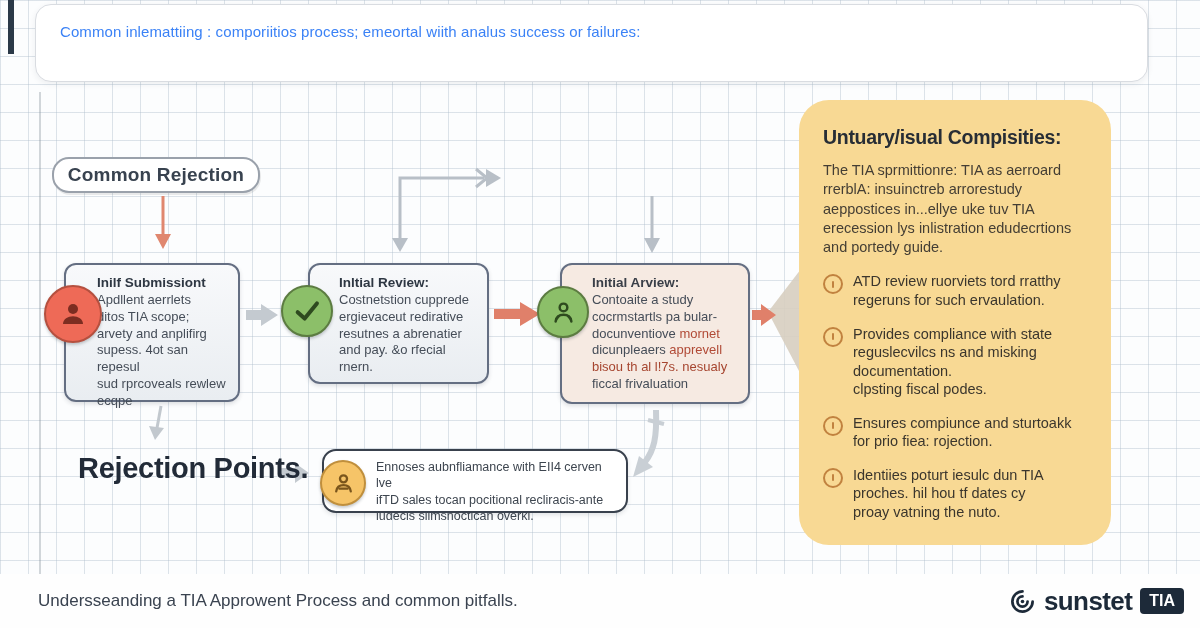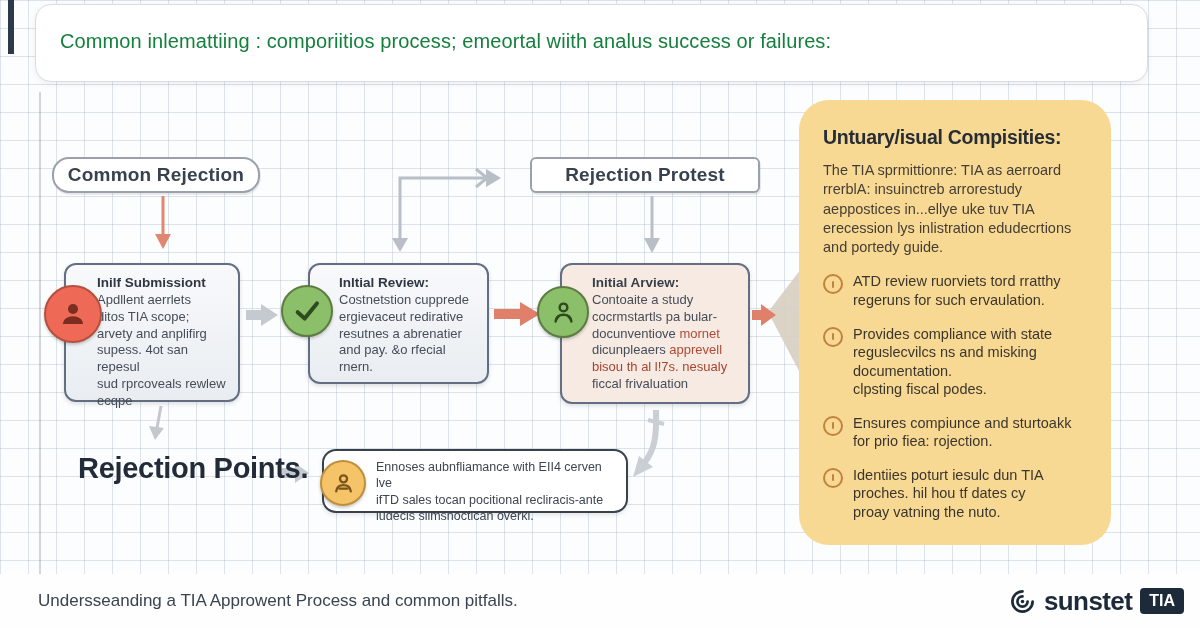--- a/index.html
+++ b/index.html
@@ -15,21 +15,21 @@
   .abs{position:absolute;}
   
   #corner-strip{left:8px;top:0;width:6px;height:54px;background:#2b3948;z-index:3;}
   #margin-line{left:39px;top:92px;width:2px;height:482px;background:rgba(130,140,152,.35);z-index:1;}
   #header-card{
     left:35px;top:4px;width:1113px;height:78px;background:#ffffff;
     border:1px solid #d9dce1;border-radius:16px;box-shadow:0 2px 6px rgba(30,40,60,.07);
     padding:11px 24px;box-sizing:border-box;z-index:2;
   }
   #page-title{font-size:29px;font-weight:800;color:#24303f;letter-spacing:-.4px;line-height:1.1;}
-  #page-subtitle{font-size:20px;color:#15803d;margin-top:14px;letter-spacing:.1px;}
+  #page-subtitle{font-size:15px;color:#3b82f6;margin-top:7px;letter-spacing:.1px;}
   
   .label-box{
     background:#ffffff;border:2px solid #9aa1ab;border-radius:6px;z-index:2;
     display:flex;align-items:center;justify-content:center;
     font-size:19px;font-weight:800;color:#38424f;box-shadow:1px 2px 0 rgba(0,0,0,.08);
     box-sizing:border-box;letter-spacing:.2px;
   }
   #label-left{left:52px;top:157px;width:208px;height:36px;border-radius:17px;}
   #label-mid{left:530px;top:157px;width:230px;height:36px;}
   
@@ -132,21 +132,20 @@
       <polygon points="633,477 639,456 653,467" fill="#c9cfd5"></polygon>
       <line x1="648" y1="420" x2="664" y2="424" stroke="#c9cfd5" stroke-width="4"></line>
     </g>
   </svg>
 
   <div class="abs" id="header-card">
     <div id="page-subtitle">Common inlemattiing : comporiitios process; emeortal wiith analus success or failures:</div>
   </div>
 
   <div class="abs label-box" id="label-left">Common Rejection</div>
-  <div class="abs label-box" id="label-mid">Rejection Protest</div>
 
   <div class="abs flow-box" id="flow-box-1">
     <div class="bx-title">Inilf Submissiont</div>
     <div class="bx-body">Apdllent aerrlets
 ditos TIA scope;
 arvety and anplifirg
 supess. 4ot san repesul
 sud rprcoveals rewlew
 ecqpe</div>
   </div>

